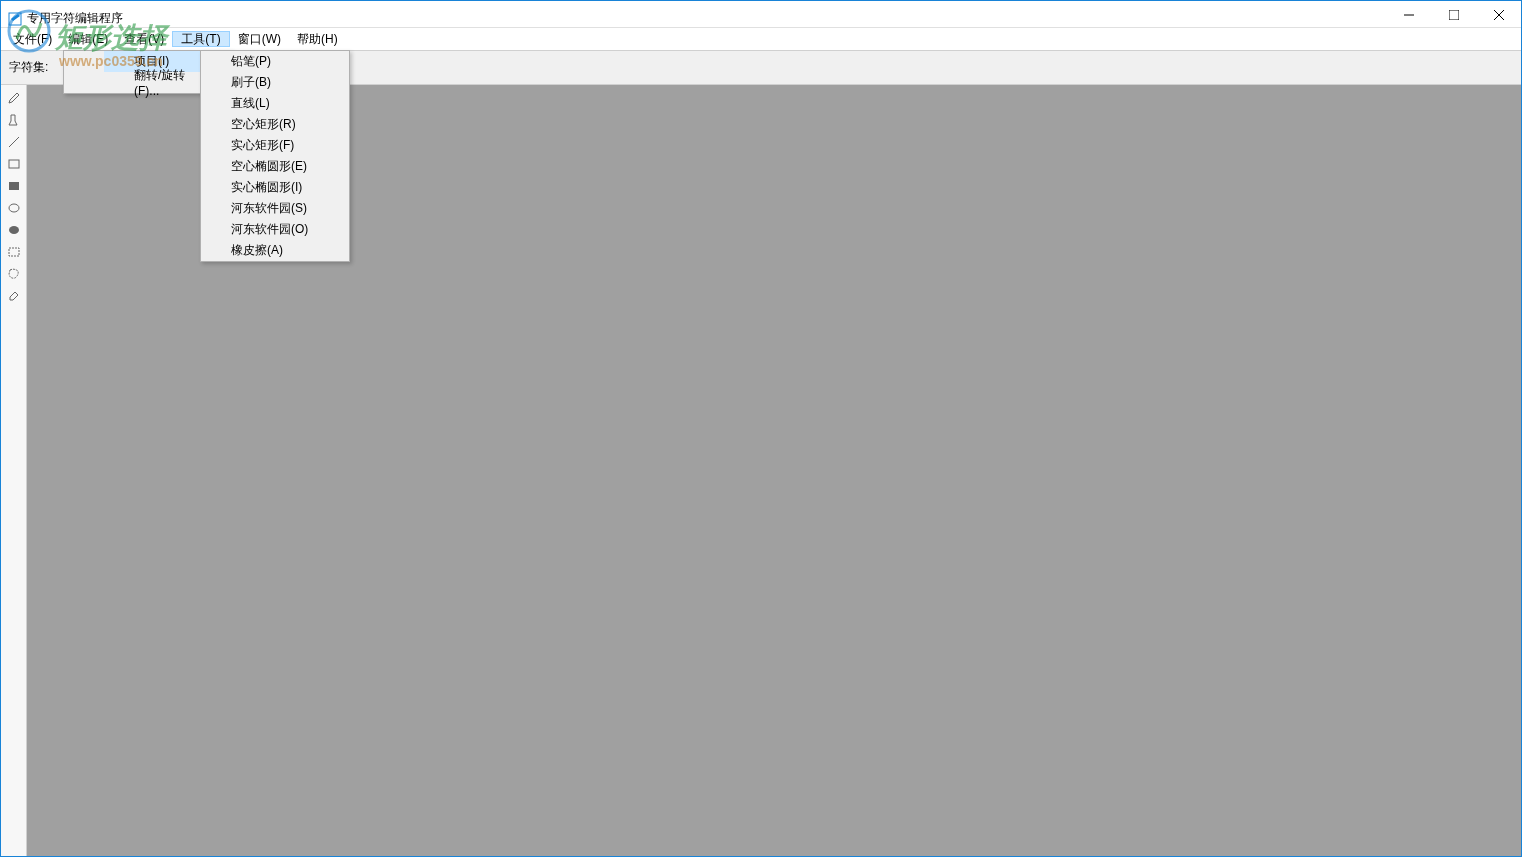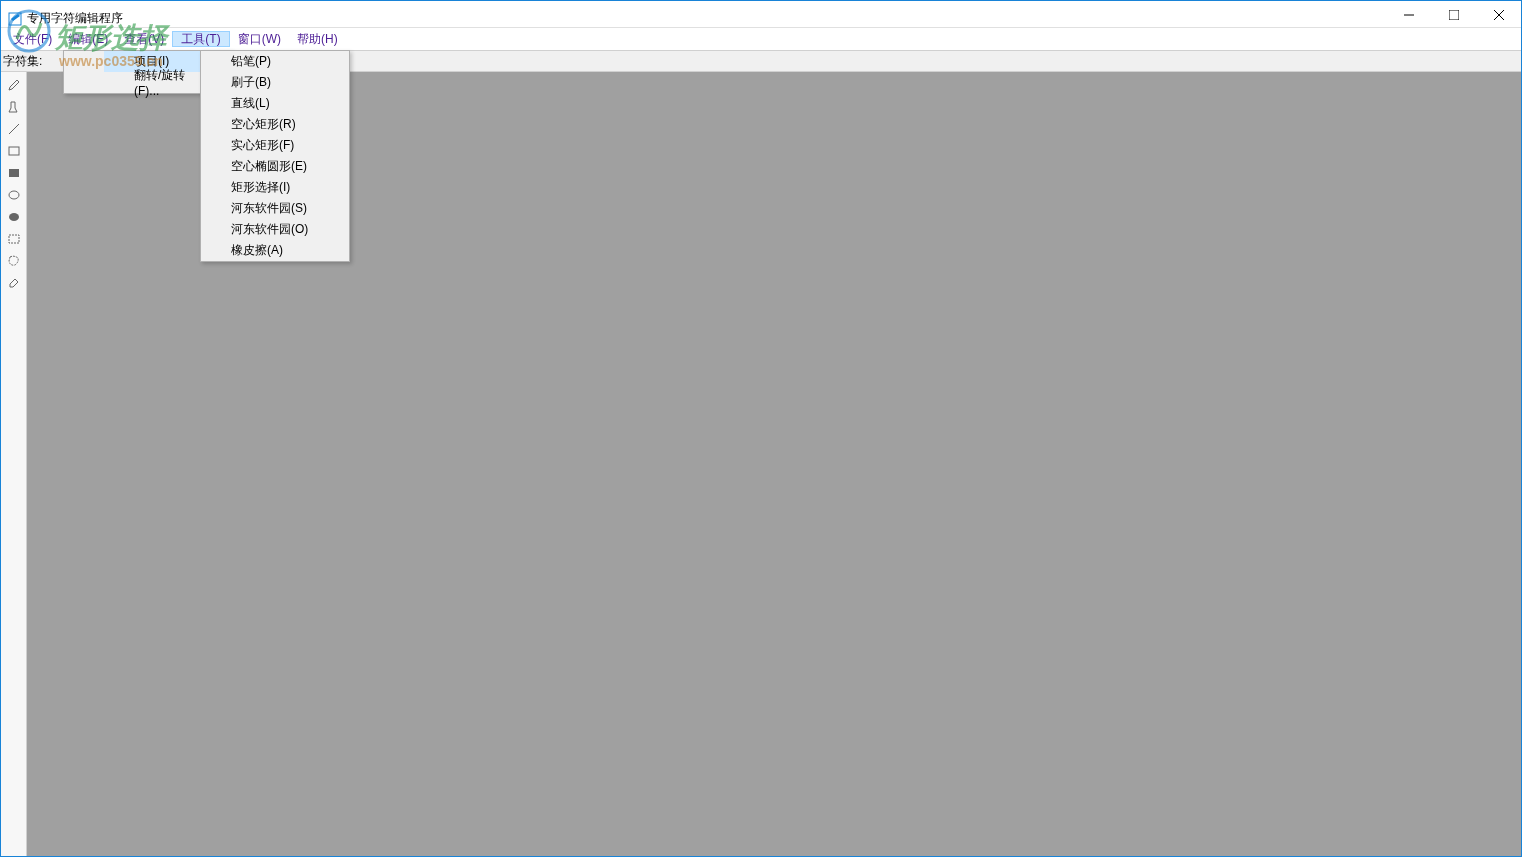--- a/index.html
+++ b/index.html
@@ -5,24 +5,24 @@
     * { margin: 0; padding: 0; box-sizing: border-box; font-family: "Microsoft YaHei", "SimSun", sans-serif; }
     body { width: 1522px; height: 857px; overflow: hidden; background: #fff; position: relative; border: 1px solid #1883d7; }
     
     .titlebar { height: 27px; background: #fff; display: flex; align-items: flex-end; border-bottom: 1px solid #e0e0e0; position: relative; }
     .title-icon { width: 16px; height: 16px; margin-left: 6px; margin-right: 4px; display: inline-flex; align-items: center; justify-content: center; }
     .title-text { font-size: 12px; color: #000; }
     .window-controls { position: absolute; right: 0; top: 0; display: flex; height: 27px; }
     .win-btn { width: 45px; height: 27px; display: flex; align-items: center; justify-content: center; cursor: pointer; }
     
     .menubar { height: 22px; background: #fff; display: flex; align-items: center; padding-left: 4px; }
-    .menu-item { padding: 2px 8px; font-size: 12px; color: #4c1d95; cursor: pointer; height: 16px; display: flex; align-items: center; }
+    .menu-item { padding: 2px 8px; font-size: 12px; color: #000000; cursor: pointer; height: 16px; display: flex; align-items: center; }
     .menu-item.active { background: #cce8ff; border: 1px solid #99d1ff; }
     
-    .toolbar-row { height: 22px; background: #f0f0f0; border-top: 1px solid #d0d0d0; border-bottom: 1px solid #d0d0d0; display: flex; align-items: center; padding-left: 2px; }
+    .toolbar-row { height: 35px; background: #f0f0f0; border-top: 1px solid #d0d0d0; border-bottom: 1px solid #d0d0d0; display: flex; align-items: center; padding-left: 8px; }
     .toolbar-label { font-size: 12px; color: #000; margin-right: 4px; }
     
     .content-area { display: flex; height: calc(100% - 71px); }
     .left-toolbar { width: 26px; background: #f7f7f7; border-right: 1px solid #d0d0d0; display: flex; flex-direction: column; align-items: center; padding-top: 4px; gap: 4px; }
     .tool-btn { width: 20px; height: 18px; display: flex; align-items: center; justify-content: center; cursor: pointer; color: #555; }
     
     .canvas-area { flex: 1; background: #a0a0a0; position: relative; }
     
     .dropdown-menu { position: absolute; background: #f0f0f0; border: 1px solid #b0b0b0; box-shadow: 2px 2px 4px rgba(0,0,0,0.2); min-width: 150px; z-index: 100; }
     .dropdown-item { padding: 3px 24px 3px 30px; font-size: 12px; color: #000; cursor: pointer; position: relative; height: 21px; display: flex; align-items: center; }
@@ -144,21 +144,21 @@
   <div class="dropdown-item">翻转/旋转(F)...</div>
 </div>
 
 <div class="dropdown-menu menu2">
   <div class="dropdown-item">铅笔(P)</div>
   <div class="dropdown-item">刷子(B)</div>
   <div class="dropdown-item">直线(L)</div>
   <div class="dropdown-item">空心矩形(R)</div>
   <div class="dropdown-item">实心矩形(F)</div>
   <div class="dropdown-item">空心椭圆形(E)</div>
-  <div class="dropdown-item">矩形选择(I)</div>
+  <div class="dropdown-item">实心椭圆形(I)</div>
   <div class="dropdown-item">河东软件园(S)</div>
   <div class="dropdown-item">河东软件园(O)</div>
   <div class="dropdown-item">橡皮擦(A)</div>
 </div>
 
 <div class="watermark">
   <span class="wm-circle">
     <svg width="44" height="44" viewBox="0 0 44 44">
       <circle cx="22" cy="22" r="20" fill="none" stroke="#1883d7" stroke-width="3"></circle>
       <path d="M10 30 Q16 10 22 22 Q28 34 34 14" fill="none" stroke="#2e9b47" stroke-width="3"></path>

